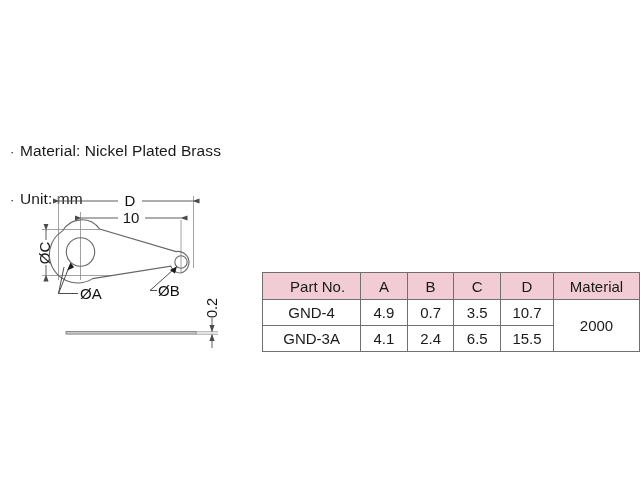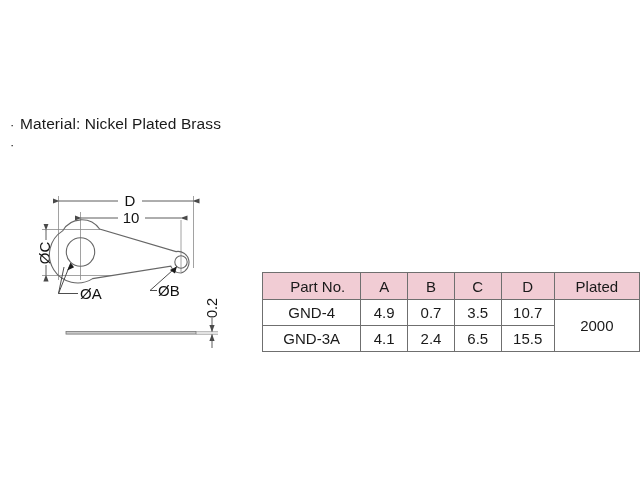--- a/index.html
+++ b/index.html
@@ -37,21 +37,21 @@
     color: #1a1a1a;
     white-space: nowrap;
   }
   .note-bullet {
     width: 10px;
     font-size: 13px;
     line-height: 20px;
     color: #1a1a1a;
     flex: 0 0 auto;
   }
-  .note-text { letter-spacing: 0.1px; }
+  .note-text { letter-spacing: 0.1px; margin-top: 27px; }
 
   
   .drawing {
     position: absolute;
     left: 0;
     top: 160px;
     width: 260px;
     height: 200px;
   }
   .drawing svg { display: block; }
@@ -101,20 +101,21 @@
 
 <div class="sheet">
 
   <div class="notes">
     <div class="note-line">
       <span class="note-bullet">·</span>
       <span class="note-text">Material: Nickel Plated Brass</span>
     </div>
     <div class="note-line">
       <span class="note-bullet">·</span>
+      <span class="note-text">Unit: mm</span>
     </div>
   </div>
 
   <div class="drawing">
     <svg width="260" height="200" viewBox="0 0 260 200" xmlns="http://www.w3.org/2000/svg">
       <defs>
         <marker id="arrIn" markerWidth="7" markerHeight="7" refX="6.5" refY="2.6" orient="auto" markerUnits="userSpaceOnUse">
           <path d="M0,0 L7,2.6 L0,5.2 z" fill="#4a4a4a"></path>
         </marker>
         <marker id="arrInV" markerWidth="7" markerHeight="7" refX="6.5" refY="2.6" orient="auto" markerUnits="userSpaceOnUse">
@@ -198,21 +199,21 @@
   </div>
 
   <table class="spec-table">
     <thead>
       <tr>
         <th class="col-part">Part No.</th>
         <th class="col-dim">A</th>
         <th class="col-dim">B</th>
         <th class="col-dim">C</th>
         <th class="col-dim-d">D</th>
-        <th class="col-pkg">Plated</th>
+        <th class="col-pkg">Material</th>
       </tr>
     </thead>
     <tbody>
       <tr>
         <td class="col-part">GND-4</td>
         <td class="col-dim">4.9</td>
         <td class="col-dim">0.7</td>
         <td class="col-dim">3.5</td>
         <td class="col-dim-d">10.7</td>
         <td class="col-pkg" rowspan="2">2000</td>

